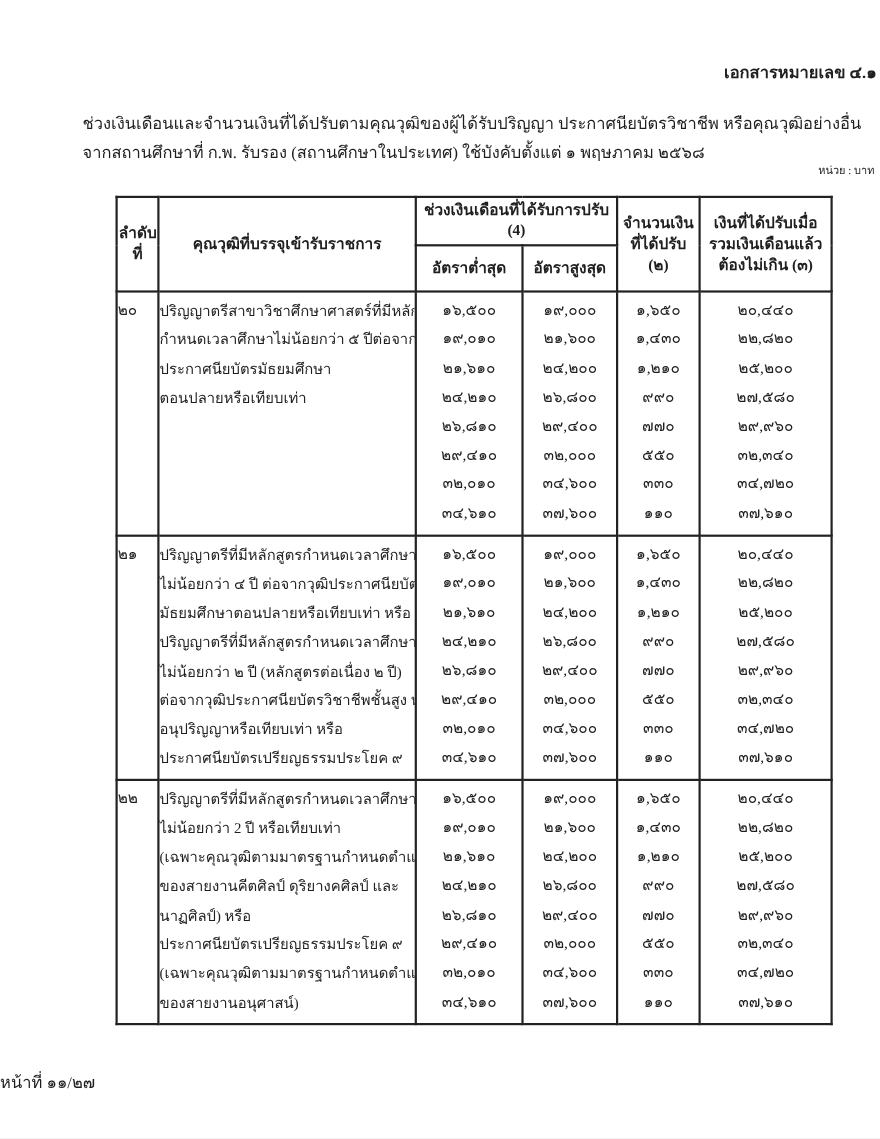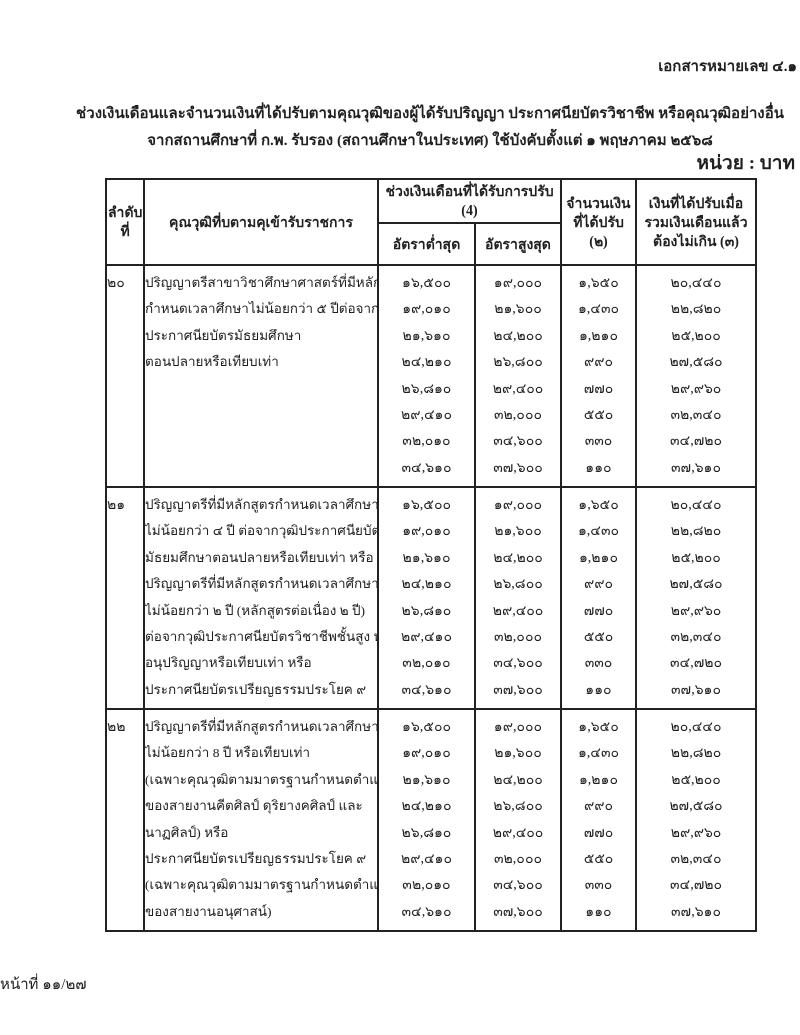--- a/index.html
+++ b/index.html
@@ -22,31 +22,31 @@
     top: 54px;
     right: 43px;
     font-size: 15px;
     font-weight: bold;
   }
   .doc-title {
     position: absolute;
     top: 100px;
     left: 75px;
     width: 710px;
-    text-align: center;
+    text-align: left;
     font-size: 15px;
-    font-weight: bold;
+    font-weight: normal;
     line-height: 27px;
   }
   .unit-label {
     position: absolute;
     top: 147px;
     right: 45px;
-    font-size: 19px;
-    font-weight: bold;
+    font-size: 10px;
+    font-weight: normal;
   }
   table.salary-table {
     position: absolute;
     left: 105px;
     top: 178px;
     width: 650px;
     border-collapse: collapse;
     table-layout: fixed;
     font-size: 14px;
   }
@@ -117,21 +117,21 @@
       <col style="width:234px">
       <col style="width:97px">
       <col style="width:86px">
       <col style="width:75px">
       <col style="width:120px">
     </colgroup>
     <thead>
       <tr class="hdr-row-1">
         <th rowspan="2">ลำดับ
 ที่</th>
-        <th rowspan="2">คุณวุฒิที่บตามคุเข้ารับราชการ</th>
+        <th rowspan="2">คุณวุฒิที่บรรจุเข้ารับราชการ</th>
         <th colspan="2">ช่วงเงินเดือนที่ได้รับการปรับ (4)</th>
         <th rowspan="2">จำนวนเงิน
 ที่ได้ปรับ (๒)</th>
         <th rowspan="2">เงินที่ได้ปรับเมื่อ
 รวมเงินเดือนแล้ว
 ต้องไม่เกิน (๓)</th>
       </tr>
       <tr class="hdr-row-2">
         <th>อัตราต่ำสุด</th>
         <th>อัตราสูงสุด</th>
@@ -243,21 +243,21 @@
             <div class="line">๓๔,๗๒๐</div>
             <div class="line">๓๗,๖๑๐</div>
           </td>
         </tr>
         <tr>
           <td class="c-idx">
             <div class="line">๒๒</div>
           </td>
           <td class="c-qual">
             <div class="line">ปริญญาตรีที่มีหลักสูตรกำหนดเวลาศึกษา</div>
-            <div class="line">ไม่น้อยกว่า 8 ปี หรือเทียบเท่า</div>
+            <div class="line">ไม่น้อยกว่า 2 ปี หรือเทียบเท่า</div>
             <div class="line">(เฉพาะคุณวุฒิตามมาตรฐานกำหนดตำแหน่ง</div>
             <div class="line">ของสายงานคีตศิลป์ ดุริยางคศิลป์ และ</div>
             <div class="line">นาฏศิลป์) หรือ</div>
             <div class="line">ประกาศนียบัตรเปรียญธรรมประโยค ๙</div>
             <div class="line">(เฉพาะคุณวุฒิตามมาตรฐานกำหนดตำแหน่ง</div>
             <div class="line">ของสายงานอนุศาสน์)</div>
           </td>
           <td class="c-num">
             <div class="line">๑๖,๕๐๐</div>
             <div class="line">๑๙,๐๑๐</div>

